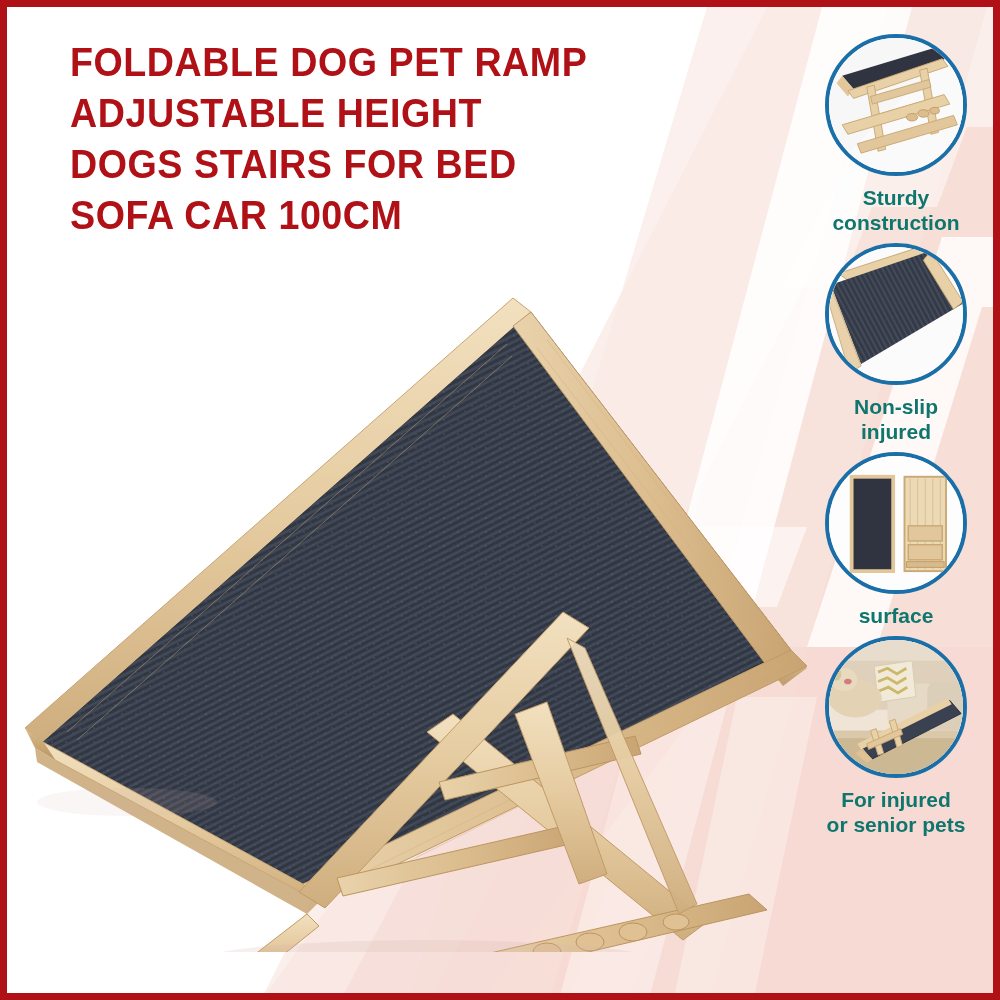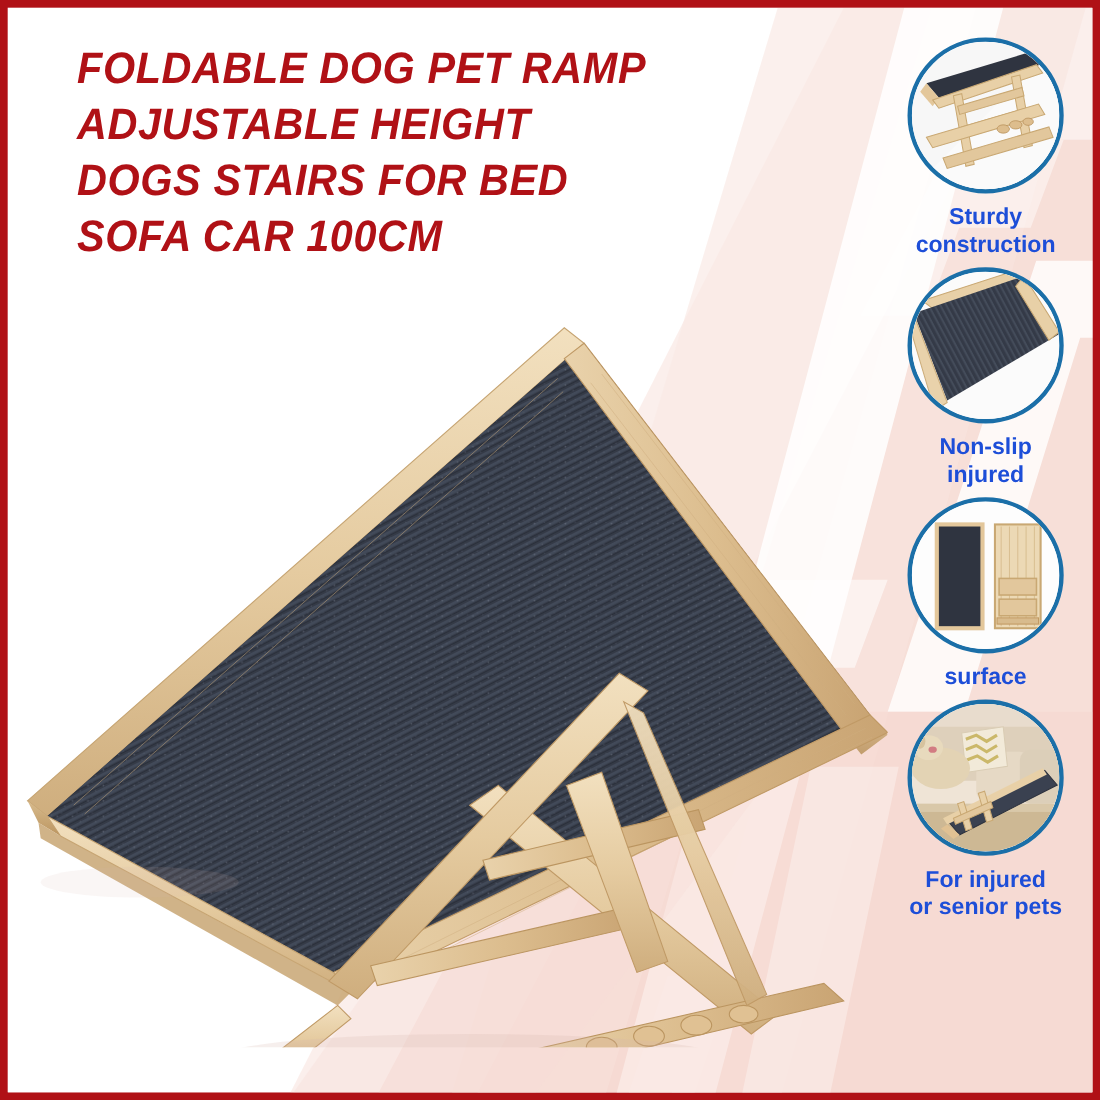--- a/index.html
+++ b/index.html
@@ -18,21 +18,20 @@
     overflow:hidden;
   }
 
   
   .bg-layer { position:absolute; inset:0; overflow:hidden; z-index:0; }
 
   
   .title-block {
     position:absolute; left:63px; top:30px; width:660px;
     z-index:5;
-    font-style:italic;
   }
   .title-line {
     font-size:40px;
     line-height:51px;
     font-weight:bold;
     color:#b01116;
     letter-spacing:0.6px;
     text-transform:uppercase;
     transform:scaleX(0.94);
     transform-origin:left center;
@@ -65,21 +64,21 @@
     position:relative;
     background:#fdfdfd;
     flex:none;
   }
   .badge svg { display:block; width:100%; height:100%; }
   .feature-label {
     margin-top:9px;
     font-size:21px;
     line-height:25px;
     font-weight:bold;
-    color:#1d4ed8;
+    color:#0f766e;
     text-align:center;
     width:176px;
   }
 </style>
 </head>
 <body>
 
 <div class="canvas">
 
   <div class="bg-layer">

